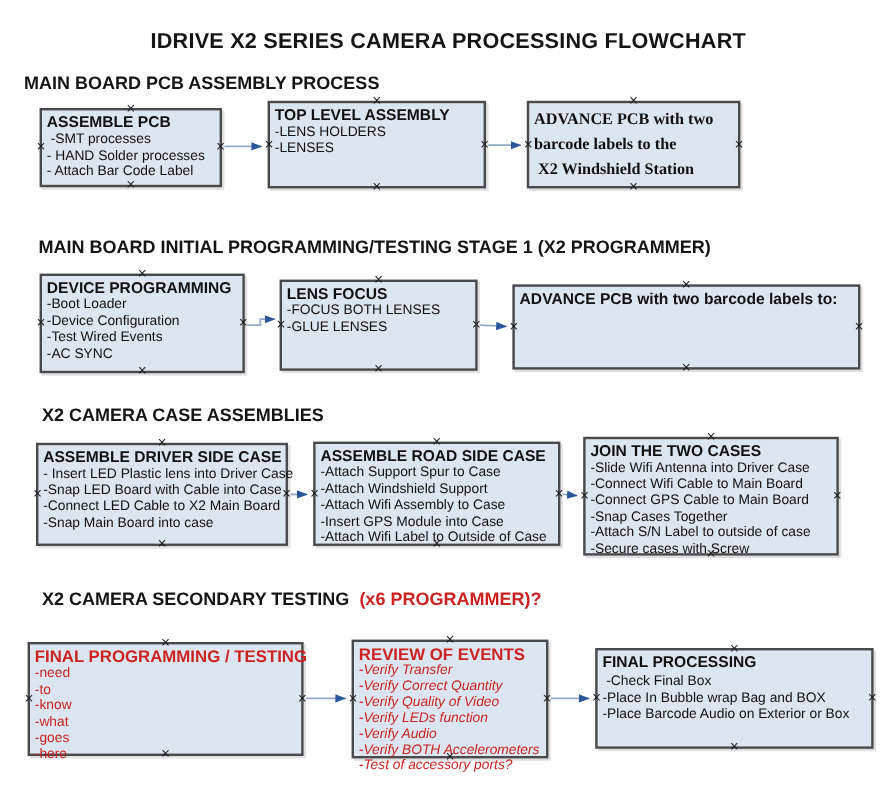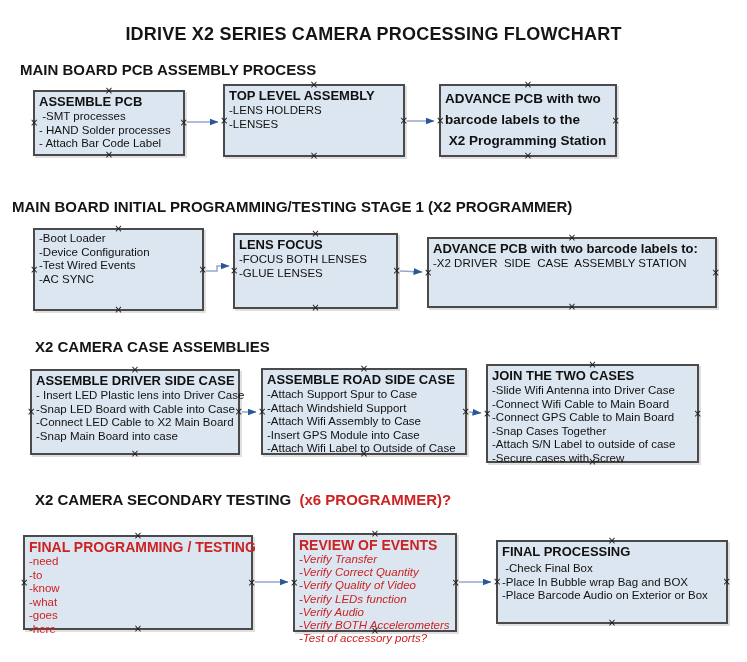--- a/index.html
+++ b/index.html
@@ -17,36 +17,36 @@
     overflow:hidden;
   }
   .page-title{
     position:absolute;top:24px;left:0;width:747px;text-align:center;
     font-size:18px;font-weight:bold;letter-spacing:0.2px;color:#151515;
   }
   .section-heading{
     position:absolute;font-size:15px;font-weight:bold;color:#151515;white-space:pre;text-align:right;
   }
   #sh1{left:20px;top:61px;}
-  #sh2{left:12px;top:198px;}
+  #sh2{left:32px;top:198px;}
   #sh3{left:35px;top:338px;}
   #sh4{left:35px;top:491px;}
   .heading-red{color:var(--red);}
   .fbox{
     position:absolute;background:var(--box-fill);
     border:2px solid var(--box-border);
     box-shadow:2px 2px 0 rgba(130,130,130,0.25);
     padding:2px 3px 0 4px;box-sizing:border-box;overflow:visible;
   }
   .fbox-title{font-size:13px;font-weight:bold;line-height:16px;white-space:pre;}
   .fbox.red .fbox-title{color:var(--red);font-size:14px;}
   .fbox.red .fline{color:var(--red);}
   .fline{font-size:11.5px;line-height:13.5px;white-space:pre;}
   #box-k .fline{line-height:13.2px;font-style:italic;}
-  #box-c .fbox-title{line-height:21px;font-size:13.5px;}
+  #box-c .fbox-title{line-height:21px;font-size:13.5px;font-family:Liberation Serif, serif;}
   #box-l .fbox-title{margin-bottom:2px;}
   .handle{
     position:absolute;font-size:10px;line-height:8px;color:#1a1a1a;
     font-family:"DejaVu Sans",sans-serif;pointer-events:none;
   }
   .handle-top{top:-5px;left:50%;transform:translateX(-50%);}
   .handle-bottom{bottom:-5px;left:50%;transform:translateX(-50%);}
   .handle-left{left:-5px;top:50%;transform:translateY(-50%);}
   .handle-right{right:-5px;top:50%;transform:translateY(-50%);}
   svg.arrows{position:absolute;left:0;top:0;pointer-events:none;}
@@ -82,28 +82,29 @@
     <div>
         <div class="fline">-LENS HOLDERS</div>
         <div class="fline">-LENSES</div>
       </div>
   <span class="handle handle-top">×</span>
       <span class="handle handle-bottom">×</span>
       <span class="handle handle-left">×</span>
       <span class="handle handle-right">×</span>
     </div>
   <div class="fbox" id="box-c" style="left:439px;top:84px;width:178px;height:73px;">
-    <div class="fbox-title"><div class="">ADVANCE PCB with two</div><div class="">barcode labels to the</div><div class=""> X2 Programming Station</div></div>
+    <div class="fbox-title"><div class="">ADVANCE PCB with two</div><div class="">barcode labels to the</div><div class=""> X2 Windshield Station</div></div>
   <span class="handle handle-top">×</span>
       <span class="handle handle-bottom">×</span>
       <span class="handle handle-left">×</span>
       <span class="handle handle-right">×</span>
     </div>
 
   <div class="fbox" id="box-d" style="left:33px;top:228px;width:171px;height:83px;">
+    <div class="fbox-title">DEVICE PROGRAMMING</div>
     <div>
         <div class="fline">-Boot Loader</div>
         <div class="fline">-Device Configuration</div>
         <div class="fline">-Test Wired Events</div>
         <div class="fline">-AC SYNC</div>
       </div>
   <span class="handle handle-top">×</span>
       <span class="handle handle-bottom">×</span>
       <span class="handle handle-left">×</span>
       <span class="handle handle-right">×</span>
@@ -114,23 +115,20 @@
         <div class="fline">-FOCUS BOTH LENSES</div>
         <div class="fline">-GLUE LENSES</div>
       </div>
   <span class="handle handle-top">×</span>
       <span class="handle handle-bottom">×</span>
       <span class="handle handle-left">×</span>
       <span class="handle handle-right">×</span>
     </div>
   <div class="fbox" id="box-f" style="left:427px;top:237px;width:290px;height:71px;">
     <div class="fbox-title">ADVANCE PCB with two barcode labels to:</div>
-    <div>
-        <div class="fline">-X2 DRIVER  SIDE  CASE  ASSEMBLY STATION</div>
-      </div>
   <span class="handle handle-top">×</span>
       <span class="handle handle-bottom">×</span>
       <span class="handle handle-left">×</span>
       <span class="handle handle-right">×</span>
     </div>
 
   <div class="fbox" id="box-g" style="left:30px;top:369px;width:210px;height:86px;">
     <div class="fbox-title">ASSEMBLE DRIVER SIDE CASE</div>
     <div>
         <div class="fline">- Insert LED Plastic lens into Driver Case</div>

